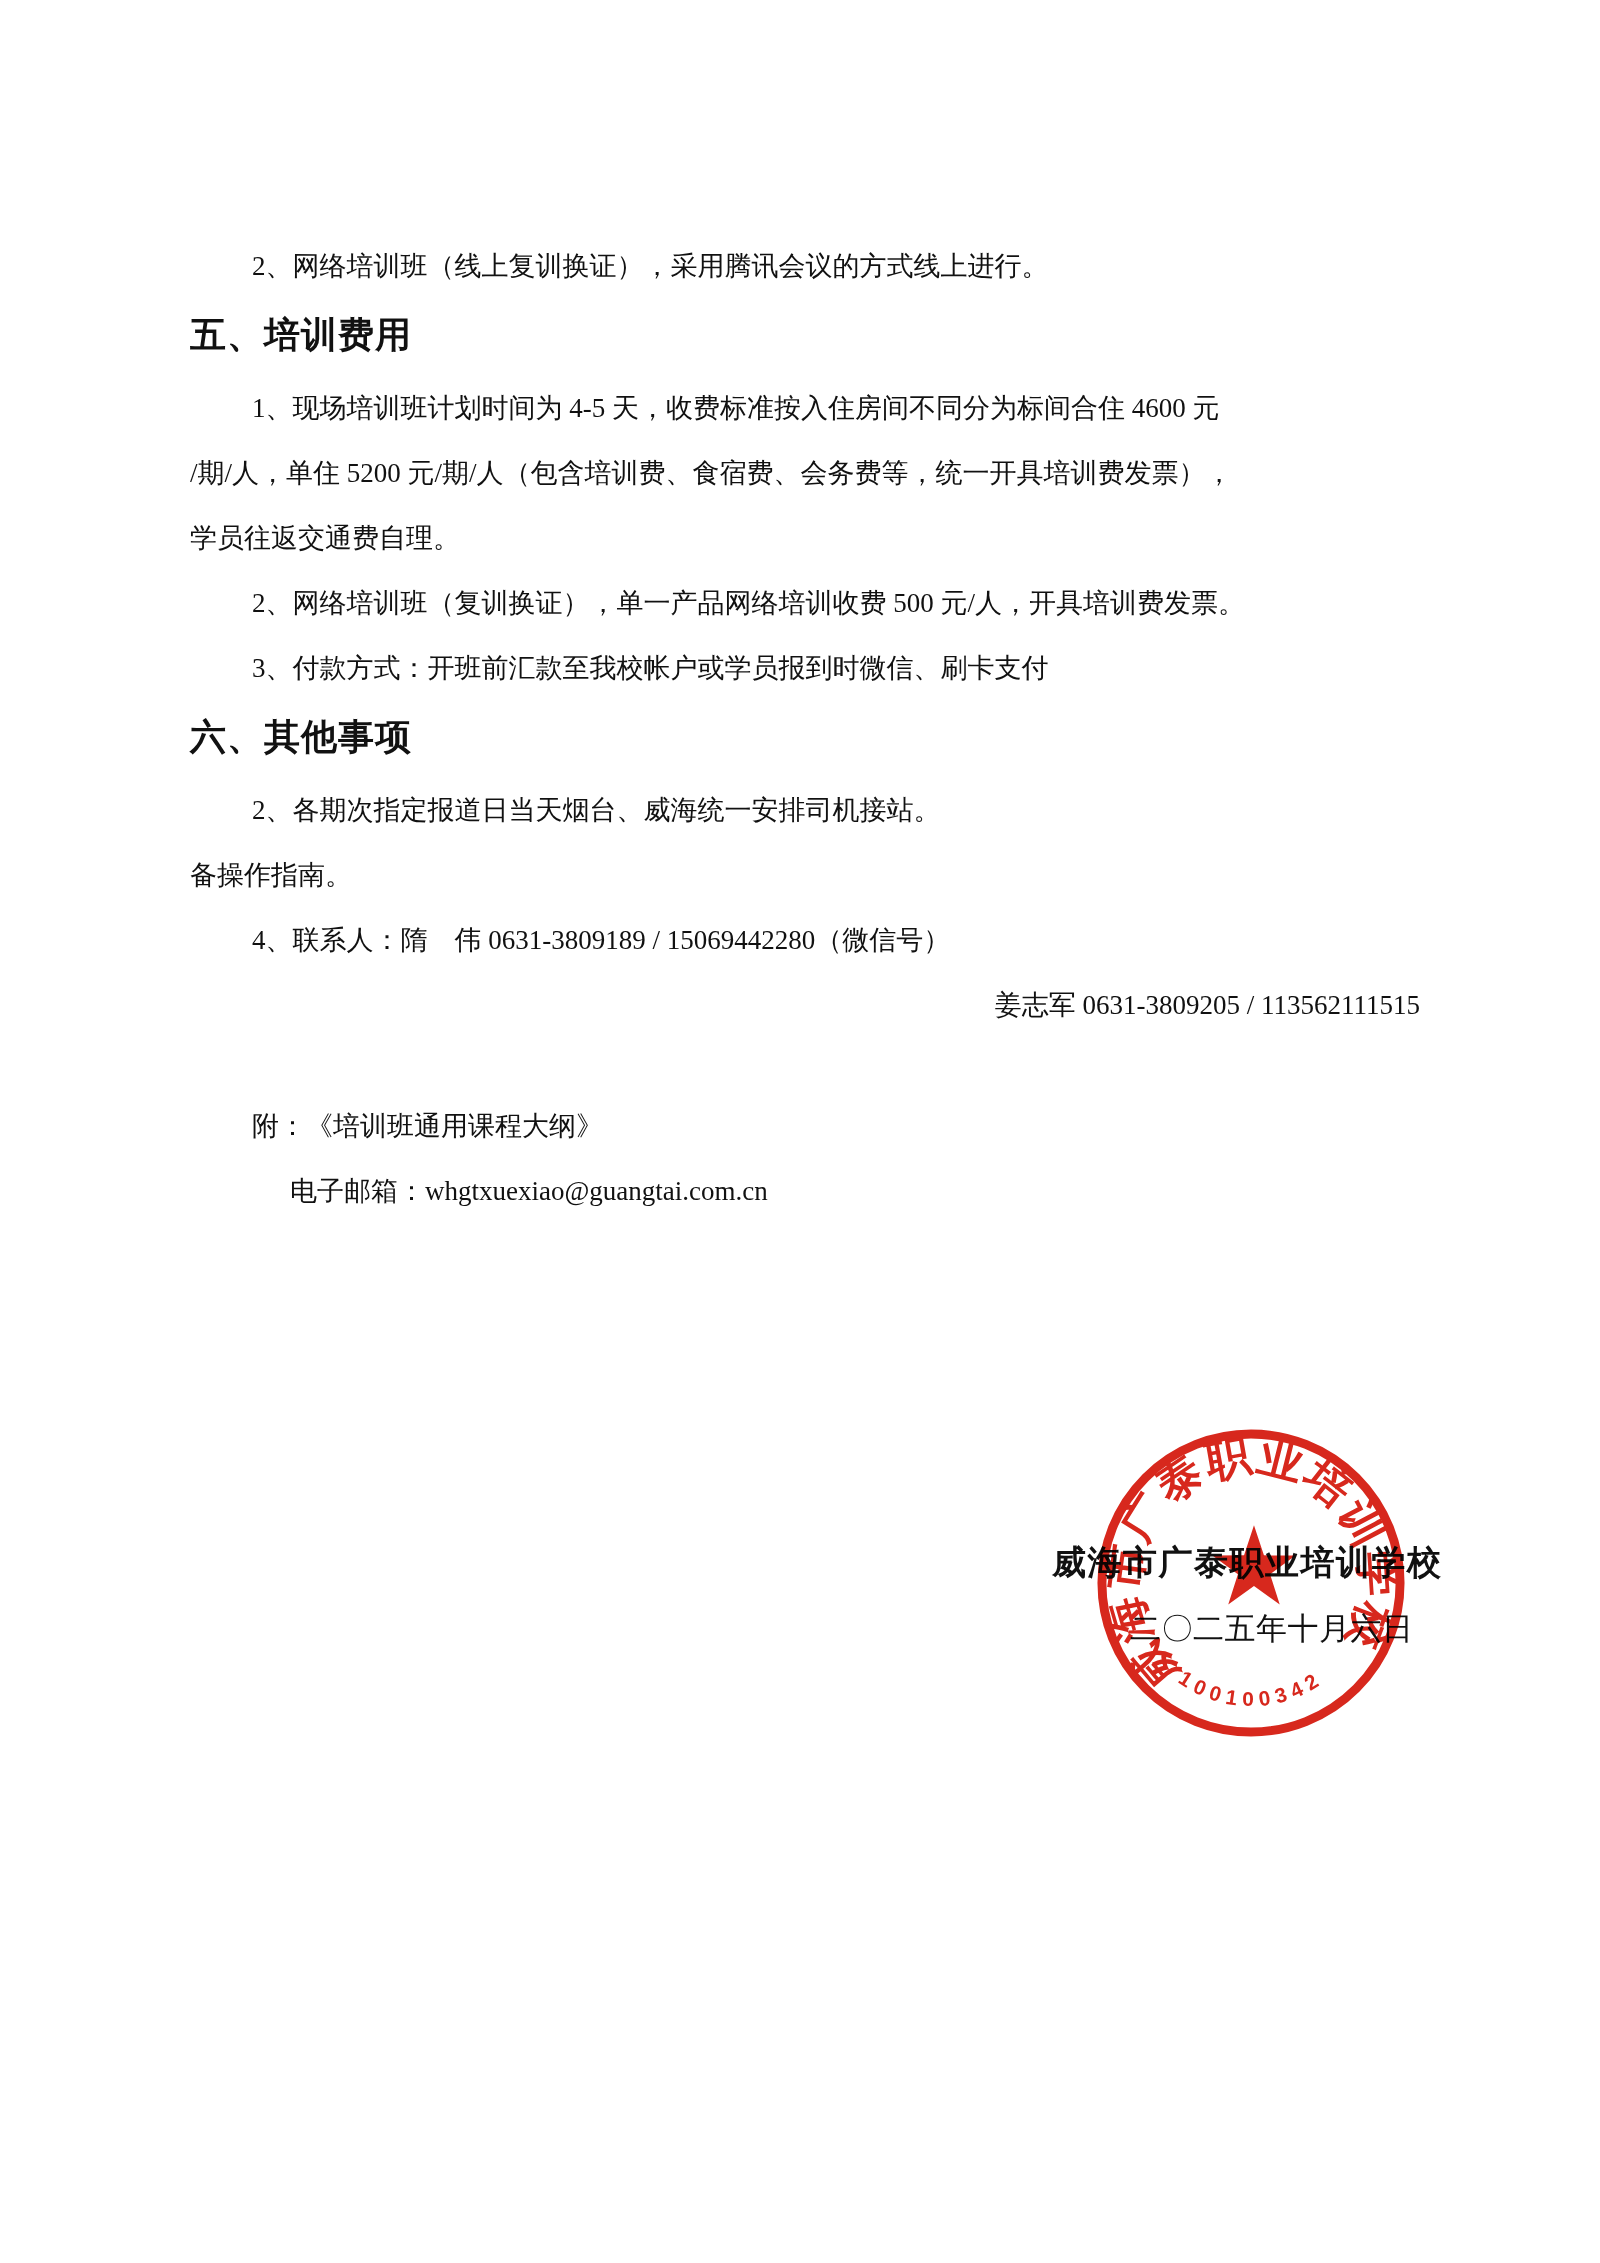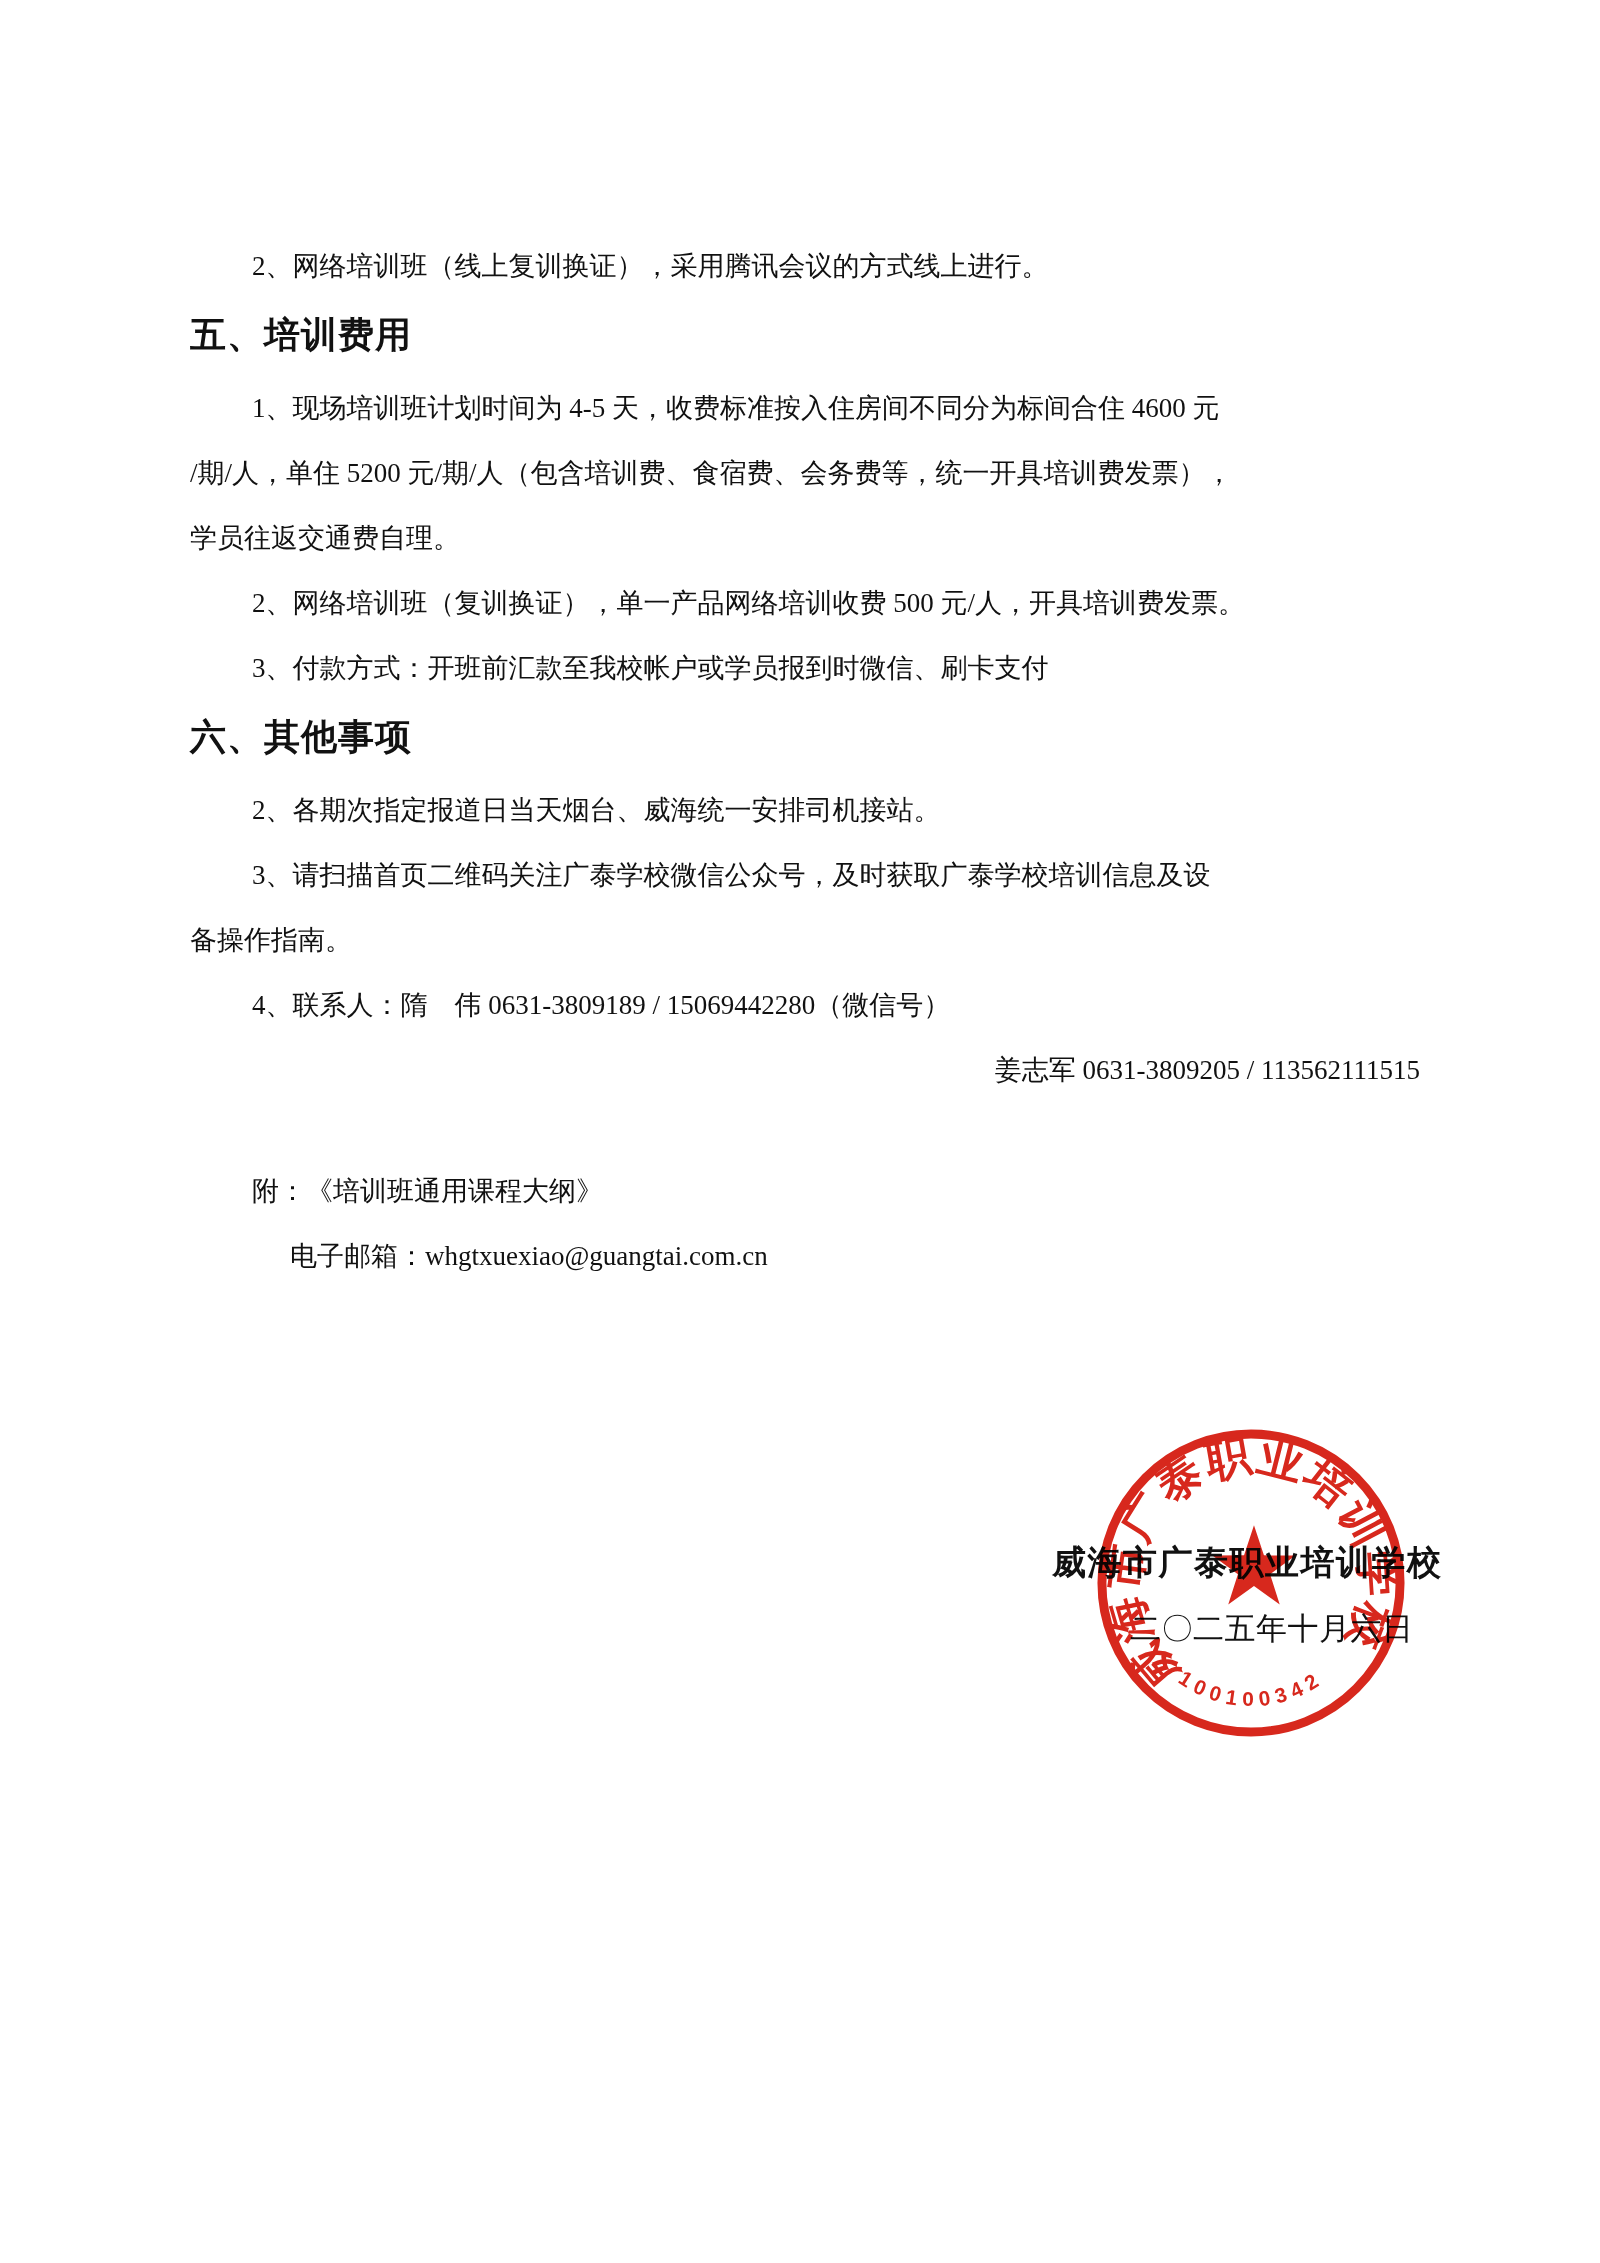--- a/index.html
+++ b/index.html
@@ -84,21 +84,20 @@
 <div class="content">
   <div class="line indent">2、网络培训班（线上复训换证），采用腾讯会议的方式线上进行。</div>
   <div class="heading">五、培训费用</div>
   <div class="line indent">1、现场培训班计划时间为 4-5 天，收费标准按入住房间不同分为标间合住 4600 元</div>
   <div class="line">/期/人，单住 5200 元/期/人（包含培训费、食宿费、会务费等，统一开具培训费发票），</div>
   <div class="line">学员往返交通费自理。</div>
   <div class="line indent">2、网络培训班（复训换证），单一产品网络培训收费 500 元/人，开具培训费发票。</div>
   <div class="line indent">3、付款方式：开班前汇款至我校帐户或学员报到时微信、刷卡支付</div>
   <div class="heading">六、其他事项</div>
   <div class="line indent">2、各期次指定报道日当天烟台、威海统一安排司机接站。</div>
-  <div class="line indent">3、请扫描首页二维码关注广泰学校微信公众号，及时获取广泰学校培训信息及设</div>
   <div class="line">备操作指南。</div>
   <div class="line indent">4、联系人：隋　伟 0631-3809189 / 15069442280（微信号）</div>
   <div class="line contact-cont">姜志军 0631-3809205 / 113562111515</div>
   <div class="line indent attachment">附：《培训班通用课程大纲》</div>
   <div class="line email">电子邮箱：whgtxuexiao@guangtai.com.cn</div>
 </div>
 
 <div class="sig-school">威海市广泰职业培训学校</div>
 <div class="sig-date">二〇二五年十月六日</div>
 

